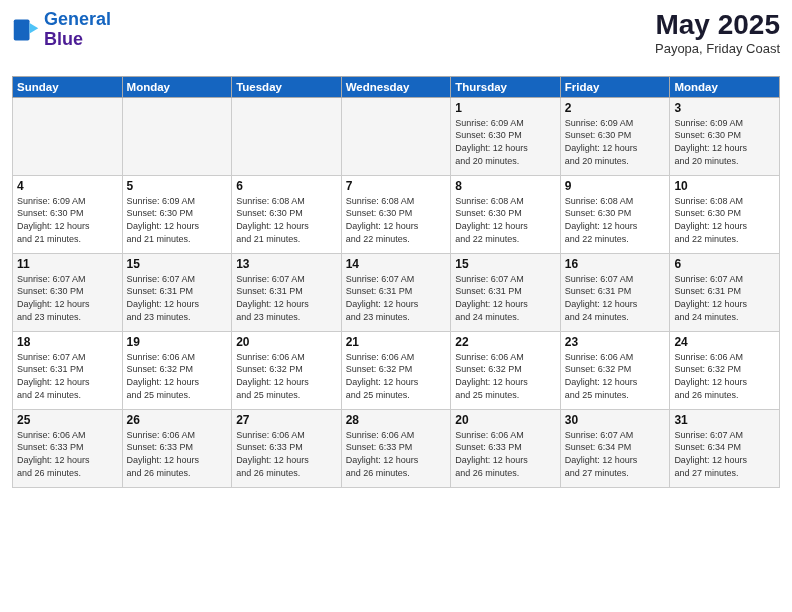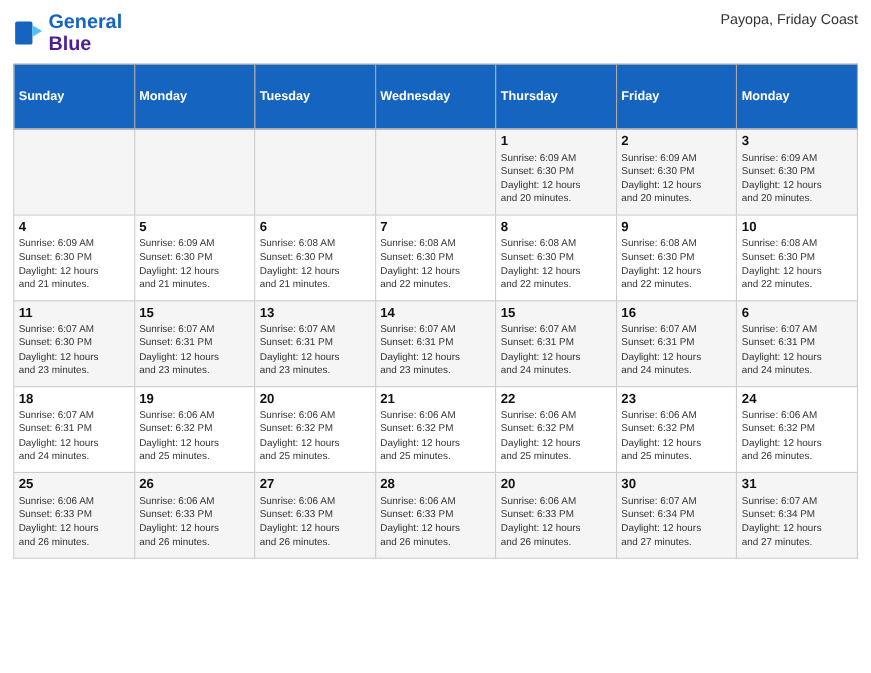--- a/index.html
+++ b/index.html
@@ -11,21 +11,21 @@
       overflow: hidden;
     }
     .container {
       width: 792px;
       padding: 10px 12px 8px 12px;
     }
     .header {
       display: flex;
       justify-content: space-between;
       align-items: flex-start;
-      margin-bottom: 8px;
+      margin-bottom: 20px;
     }
     .logo {
       display: flex;
       align-items: center;
       gap: 4px;
     }
     .logo-text {
       font-size: 18px;
       font-weight: bold;
       color: #1a1a2e;
@@ -54,21 +54,21 @@
     table {
       width: 100%;
       border-collapse: collapse;
       table-layout: fixed;
     }
     thead tr th {
       background-color: #1565c0;
       color: #fff;
       font-size: 11.5px;
       font-weight: bold;
-      padding: 23px 4px;
+      padding: 4px 4px;
       text-align: left;
       border: 1px solid #aaa;
     }
     tbody tr td {
       vertical-align: top;
       border: 1px solid #ccc;
       padding: 3px 4px;
       font-size: 9.5px;
       color: #222;
       height: 78px;
@@ -101,20 +101,21 @@
       <svg class="logo-icon" viewBox="0 0 32 32">
         <rect x="2" y="4" width="18" height="24" rx="2" fill="#1565c0"></rect>
         <polygon points="20,8 30,14 20,20" fill="#4fc3f7"></polygon>
       </svg>
       <div class="logo-text">
         <div><span>General</span></div>
         <div><span style="color:#4c1d95;">Blue</span></div>
       </div>
     </div>
     <div class="title-block">
+      <div class="month-year">May 2025</div>
       <div class="location">Payopa, Friday Coast</div>
     </div>
   </div>
 
   <table>
     <thead>
       <tr id="weekday-header">
           <th>Sunday</th>
           <th>Monday</th>
           <th>Tuesday</th>

